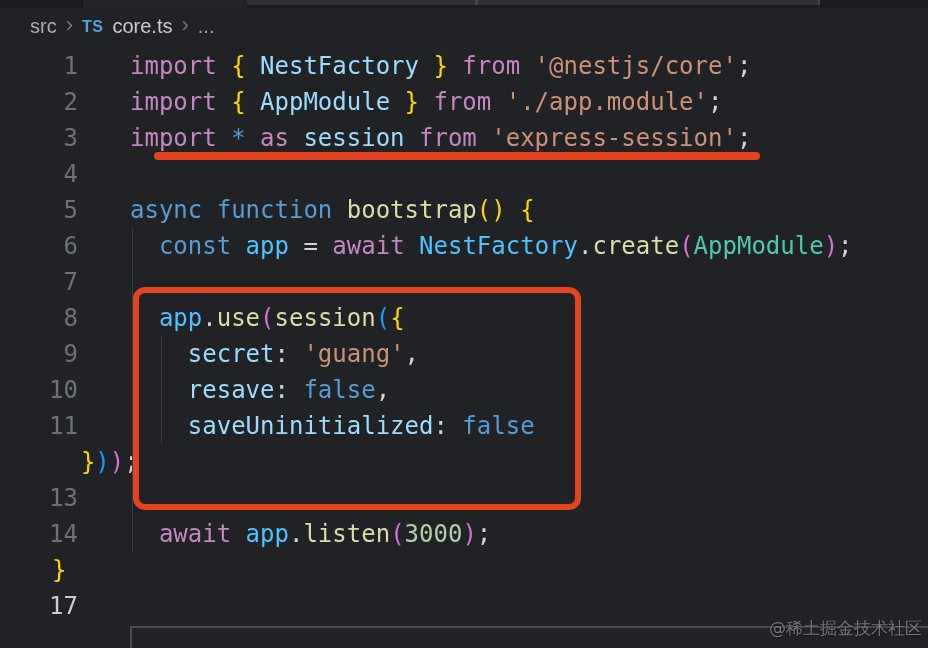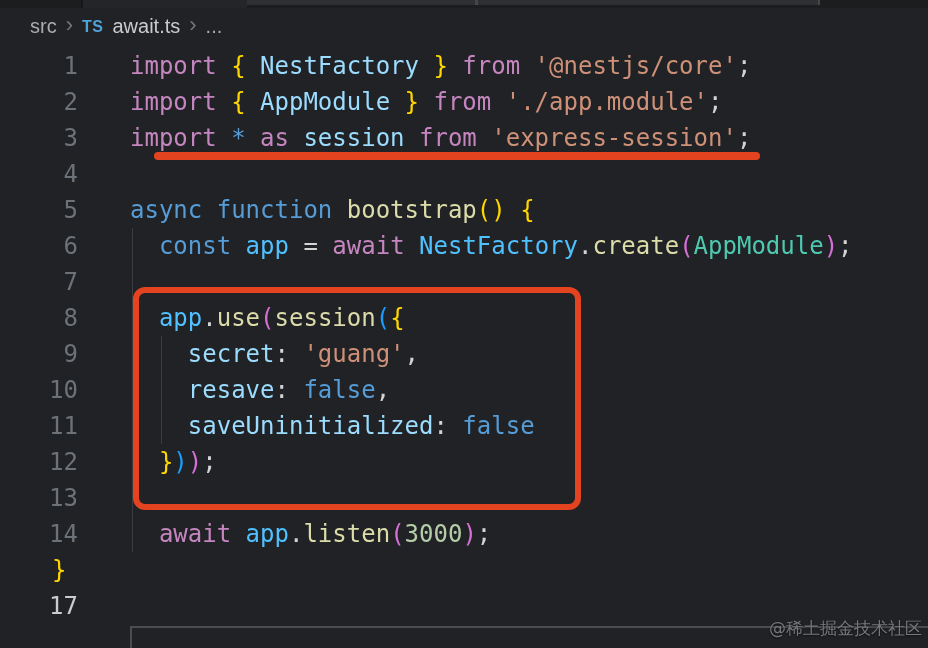--- a/index.html
+++ b/index.html
@@ -56,38 +56,38 @@
     <div class="seg-b"></div>
     <div class="tick-1"></div>
     <div class="tick-2"></div>
     <div class="tick-3"></div>
   </div>
 
   <div class="breadcrumb">
     <span class="crumb">src</span>
     <span class="sep">›</span>
     <span class="ts-badge" style="color: rgb(79, 163, 217); text-align: right;">TS</span>
-    <span class="crumb crumb-file">await.ts</span>
+    <span class="crumb crumb-file">core.ts</span>
     <span class="sep">›</span>
     <span class="crumb">...</span>
   </div>
 
   <div class="code">
       <div class="row"><span class="ln">1</span><span class="lc"><span style="color: rgb(197, 134, 192);">import </span><span style="color: rgb(255, 215, 0);">{</span><span style="color: rgb(156, 220, 254);"> NestFactory </span><span style="color: rgb(255, 215, 0);">}</span><span style="color: rgb(197, 134, 192);"> from </span><span style="color: rgb(206, 145, 120);">'@nestjs/core'</span><span style="color: rgb(212, 212, 212);">;</span></span></div>
       <div class="row"><span class="ln">2</span><span class="lc"><span style="color: rgb(197, 134, 192);">import </span><span style="color: rgb(255, 215, 0);">{</span><span style="color: rgb(156, 220, 254);"> AppModule </span><span style="color: rgb(255, 215, 0);">}</span><span style="color: rgb(197, 134, 192);"> from </span><span style="color: rgb(206, 145, 120);">'./app.module'</span><span style="color: rgb(212, 212, 212);">;</span></span></div>
       <div class="row"><span class="ln">3</span><span class="lc"><span style="color: rgb(197, 134, 192);">import </span><span style="color: rgb(86, 156, 214);">*</span><span style="color: rgb(197, 134, 192);"> as </span><span style="color: rgb(156, 220, 254);">session</span><span style="color: rgb(197, 134, 192);"> from </span><span style="color: rgb(206, 145, 120);">'express-session'</span><span style="color: rgb(212, 212, 212);">;</span></span></div>
       <div class="row"><span class="ln">4</span><span class="lc"></span></div>
       <div class="row"><span class="ln">5</span><span class="lc"><span style="color: rgb(86, 156, 214);">async </span><span style="color: rgb(86, 156, 214);">function </span><span style="color: rgb(220, 220, 170);">bootstrap</span><span style="color: rgb(255, 215, 0);">()</span><span style="color: rgb(212, 212, 212);"> </span><span style="color: rgb(255, 215, 0);">{</span></span></div>
       <div class="row"><span class="ln">6</span><span class="lc"><span style="color: rgb(212, 212, 212);">  </span><span style="color: rgb(86, 156, 214);">const </span><span style="color: rgb(79, 193, 255);">app</span><span style="color: rgb(212, 212, 212);"> = </span><span style="color: rgb(197, 134, 192);">await </span><span style="color: rgb(79, 193, 255);">NestFactory</span><span style="color: rgb(212, 212, 212);">.</span><span style="color: rgb(220, 220, 170);">create</span><span style="color: rgb(214, 112, 214);">(</span><span style="color: rgb(78, 201, 176);">AppModule</span><span style="color: rgb(214, 112, 214);">)</span><span style="color: rgb(212, 212, 212);">;</span></span></div>
       <div class="row"><span class="ln">7</span><span class="lc"></span></div>
       <div class="row"><span class="ln">8</span><span class="lc"><span style="color: rgb(212, 212, 212);">  </span><span style="color: rgb(79, 193, 255);">app</span><span style="color: rgb(212, 212, 212);">.</span><span style="color: rgb(220, 220, 170);">use</span><span style="color: rgb(214, 112, 214);">(</span><span style="color: rgb(220, 220, 170);">session</span><span style="color: rgb(23, 159, 255);">(</span><span style="color: rgb(255, 215, 0);">{</span></span></div>
       <div class="row"><span class="ln">9</span><span class="lc"><span style="color: rgb(212, 212, 212);">    </span><span style="color: rgb(156, 220, 254);">secret</span><span style="color: rgb(212, 212, 212);">: </span><span style="color: rgb(206, 145, 120);">'guang'</span><span style="color: rgb(212, 212, 212);">,</span></span></div>
       <div class="row"><span class="ln">10</span><span class="lc"><span style="color: rgb(212, 212, 212);">    </span><span style="color: rgb(156, 220, 254);">resave</span><span style="color: rgb(212, 212, 212);">: </span><span style="color: rgb(86, 156, 214);">false</span><span style="color: rgb(212, 212, 212);">,</span></span></div>
       <div class="row"><span class="ln">11</span><span class="lc"><span style="color: rgb(212, 212, 212);">    </span><span style="color: rgb(156, 220, 254);">saveUninitialized</span><span style="color: rgb(212, 212, 212);">: </span><span style="color: rgb(86, 156, 214);">false</span></span></div>
-      <div class="row"><span class="ln">12</span><span class="lc"><span style="color: rgb(212, 212, 212);">  </span><span style="color: rgb(255, 215, 0);">}</span><span style="color: rgb(23, 159, 255);">)</span><span style="color: rgb(214, 112, 214);">)</span><span style="color: rgb(212, 212, 212);">;</span></span></div>
+      <div class="row"><span class="lc"><span style="color: rgb(212, 212, 212);">  </span><span style="color: rgb(255, 215, 0);">}</span><span style="color: rgb(23, 159, 255);">)</span><span style="color: rgb(214, 112, 214);">)</span><span style="color: rgb(212, 212, 212);">;</span></span></div>
       <div class="row"><span class="ln">13</span><span class="lc"></span></div>
       <div class="row"><span class="ln">14</span><span class="lc"><span style="color: rgb(212, 212, 212);">  </span><span style="color: rgb(197, 134, 192);">await </span><span style="color: rgb(79, 193, 255);">app</span><span style="color: rgb(212, 212, 212);">.</span><span style="color: rgb(220, 220, 170);">listen</span><span style="color: rgb(214, 112, 214);">(</span><span style="color: rgb(181, 206, 168);">3000</span><span style="color: rgb(214, 112, 214);">)</span><span style="color: rgb(212, 212, 212);">;</span></span></div>
       <div class="row"><span class="lc"><span style="color: rgb(255, 215, 0);">}</span></span></div>
       <div class="row"><span class="ln cur">17</span><span class="lc"></span></div>
     </div>
 
   <div class="guide guide-a"></div>
   <div class="guide guide-b"></div>
 
   <div class="mark-underline" style="background: rgb(227, 67, 31);"></div>

